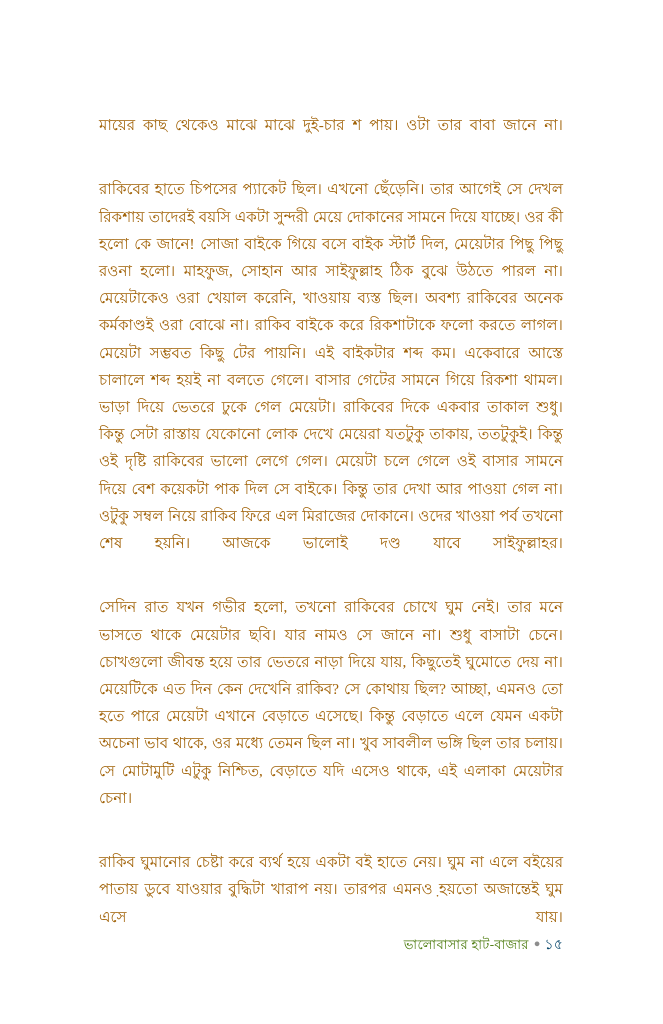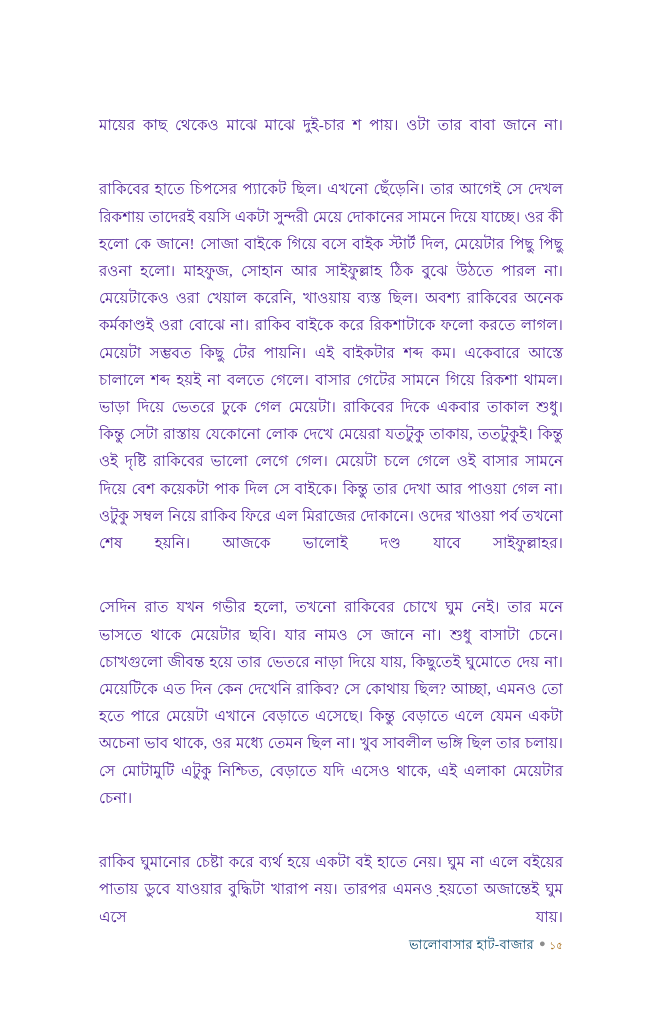--- a/index.html
+++ b/index.html
@@ -30,21 +30,21 @@
     width: 464px;
   }
 
   .para {
     margin: 0 0 10px 0;
     padding: 0;
     text-align: justify;
     text-justify: inter-word;
     font-size: 15.1px;
     line-height: 27.2px;
-    color: #4c1d95;
+    color: #a16207;
     font-family: "Liberation Serif", "DejaVu Serif", serif;
     word-spacing: 0.5px;
     hyphens: none;
   }
 
   .para:last-child {
     margin-bottom: 0;
   }
 
   
@@ -61,35 +61,35 @@
     width: 464px;
     text-align: right;
     font-size: 13px;
     line-height: 18px;
     color: #9a9a9a;
     font-family: "Liberation Serif", "DejaVu Serif", serif;
     white-space: nowrap;
   }
 
   .footer-title {
-    color: #0c4a6e;
+    color: #4d7c0f;
     letter-spacing: 0.3px;
   }
 
   .footer-dot {
     display: inline-block;
     margin: 0 4px 0 5px;
     color: #8d8d8d;
     font-size: 11px;
     vertical-align: 2px;
   }
 
   .footer-pagenum {
-    color: #a16207;
-    font-size: 10px;
+    color: #0c4a6e;
+    font-size: 14px;
     letter-spacing: 0.2px;
   }
 </style>
 </head>
 <body>
 
 <div class="page">
 
   <div class="text-column">
     <p class="para">মায়ের কাছ থেকেও মাঝে মাঝে দুই-চার শ পায়। ওটা তার বাবা জানে না।</p>

